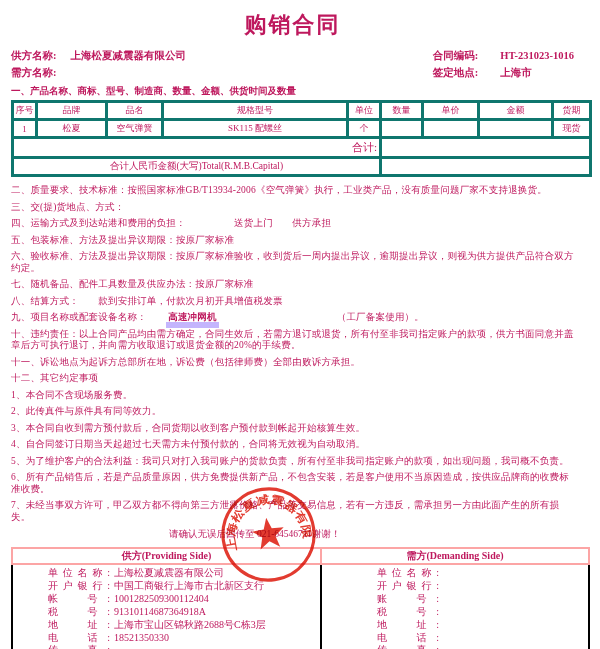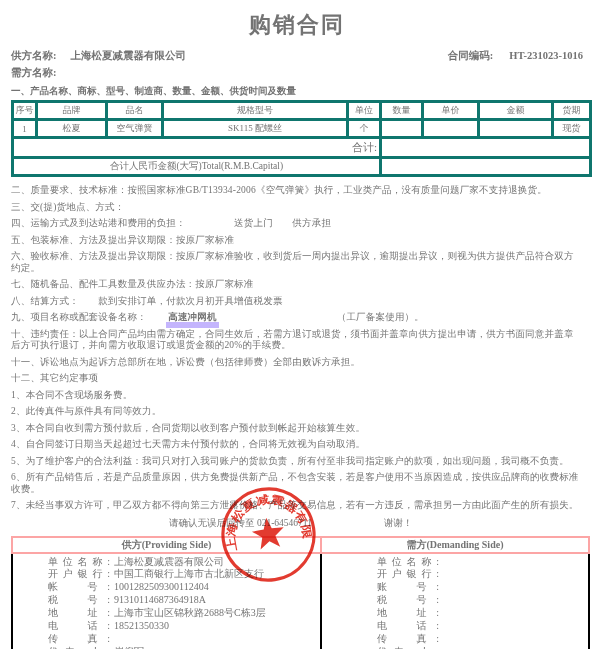--- a/index.html
+++ b/index.html
@@ -2,38 +2,38 @@
 <html><head>
 <meta charset="utf-8">
 <style>
   * { margin:0; padding:0; box-sizing:border-box; }
   html,body { background:#fff; }
   .page {
     position:relative;
     width:600px; height:649px;
     margin:0 auto;
     background:#fff;
-    color:#737373;
+    color:#be185d;
     font-family:"Liberation Serif","DejaVu Serif",serif;
-    padding:10px 17px 0 11px;
+    padding:10px 26px 0 11px;
     overflow:hidden;
   }
   .title {
     text-align:center;
     font-size:22px;
     font-weight:bold;
     letter-spacing:2px;
     margin-bottom:9px;
   }
   .head-grid { display:flex; justify-content:space-between; margin-bottom:6px; }
   .head-col { display:flex; flex-direction:column; gap:4px; }
   .head-line { font-size:10.5px; font-weight:bold; line-height:13px; }
   .head-line .lbl { font-weight:bold; }
   .head-line .val { margin-left:14px; font-weight:bold; }
-  .head-col.right .val { margin-left:16px; }
+  .head-col.right .val { margin-left:22px; }
 
   .sec1 { font-size:9.5px; font-weight:bold; margin:3px 0 2px 0; }
 
   table.ptable {
     border-collapse:collapse;
     table-layout:fixed;
     width:578px;
     font-size:9px;
   }
   table.ptable td, table.ptable th {
@@ -47,21 +47,21 @@
   }
   table.ptable .total-cell { text-align:right; font-weight:normal; font-size:11px; padding-right:2px; }
   table.ptable .cap-cell { font-size:9.5px; }
 
   .clauses { margin-top:8px; }
   .clause { font-size:9.5px; line-height:11.5px; margin-bottom:5px; letter-spacing:0.2px; }
   .hl-red { border-bottom:6px solid #c4b5fd; font-weight:bold; padding:0 2px; }
   .c9-post { padding-left:118px; }
 
   .fax-line { font-size:9.5px; margin:2px 0 6px 0; padding-left:158px; display:flex; }
-  .fax-line .thanks { margin-left:72px; }
+  .fax-line .thanks { }
 
   table.sig-table {
     border-collapse:collapse;
     width:577px;
     table-layout:fixed;
   }
   table.sig-table th {
     border:2px solid #fca5a5;
     font-size:10px;
     font-weight:bold;
@@ -100,20 +100,23 @@
       <div class="head-line">
         <span class="lbl">供方名称:</span><span class="val">上海松夏减震器有限公司</span>
       </div>
       <div class="head-line">
         <span class="lbl">需方名称:</span><span class="val"></span>
       </div>
     </div>
     <div class="head-col right">
       <div class="head-line">
         <span class="lbl">合同编码:</span><span class="val">HT-231023-1016</span>
+      </div>
+      <div class="head-line">
+        <span class="lbl">签定地点:</span><span class="val">上海市</span>
       </div>
     </div>
   </div>
 
   <div class="sec1">一、产品名称、商标、型号、制造商、数量、金额、供货时间及数量</div>
 
   <table class="ptable">
     <colgroup>
       <col style="width:24px">
         <col style="width:70px">
@@ -163,21 +166,21 @@
     <p class="clause">二、质量要求、技术标准：按照国家标准GB/T13934-2006《空气弹簧》执行，工业类产品，没有质量问题厂家不支持退换货。</p>
     <p class="clause">三、交(提)货地点、方式：</p>
     <p class="clause">四、运输方式及到达站港和费用的负担：　　　　　送货上门　　供方承担</p>
     <p class="clause">五、包装标准、方法及提出异议期限：按原厂家标准</p>
     <p class="clause">六、验收标准、方法及提出异议期限：按原厂家标准验收，收到货后一周内提出异议，逾期提出异议，则视为供方提供产品符合双方约定。</p>
     <p class="clause">七、随机备品、配件工具数量及供应办法：按原厂家标准</p>
     <p class="clause">八、结算方式：　　款到安排订单，付款次月初开具增值税发票</p>
     <p class="clause">
       <span>九、项目名称或配套设备名称：　　</span><span class="hl-red">高速冲网机</span><span class="c9-post">（工厂备案使用）。</span>
     </p>
-    <p class="clause">十、违约责任：以上合同产品均由需方确定，合同生效后，若需方退订或退货，须书面并盖章向供方提出申请，供方书面同意并盖章后方可执行退订，并向需方收取退订或退货金额的20%的手续费。</p>
+    <p class="clause">十、违约责任：以上合同产品均由需方确定，合同生效后，若需方退订或退货，所有付至非我司指定账户的款项，供方书面同意并盖章后方可执行退订，并向需方收取退订或退货金额的20%的手续费。</p>
     <p class="clause">十一、诉讼地点为起诉方总部所在地，诉讼费（包括律师费）全部由败诉方承担。</p>
     <p class="clause">十二、其它约定事项</p>
     <p class="clause">1、本合同不含现场服务费。</p>
     <p class="clause">2、此传真件与原件具有同等效力。</p>
     <p class="clause">3、本合同自收到需方预付款后，合同货期以收到客户预付款到帐起开始核算生效。</p>
     <p class="clause">4、自合同签订日期当天起超过七天需方未付预付款的，合同将无效视为自动取消。</p>
     <p class="clause">5、为了维护客户的合法利益：我司只对打入我司账户的货款负责，所有付至非我司指定账户的款项，如出现问题，我司概不负责。</p>
     <p class="clause">6、所有产品销售后，若是产品质量原因，供方免费提供新产品，不包含安装，若是客户使用不当原因造成，按供应品牌商的收费标准收费。</p>
     <p class="clause">7、未经当事双方许可，甲乙双方都不得向第三方泄露价格、产品等交易信息，若有一方违反，需承担另一方由此面产生的所有损失。</p>
   </div>

